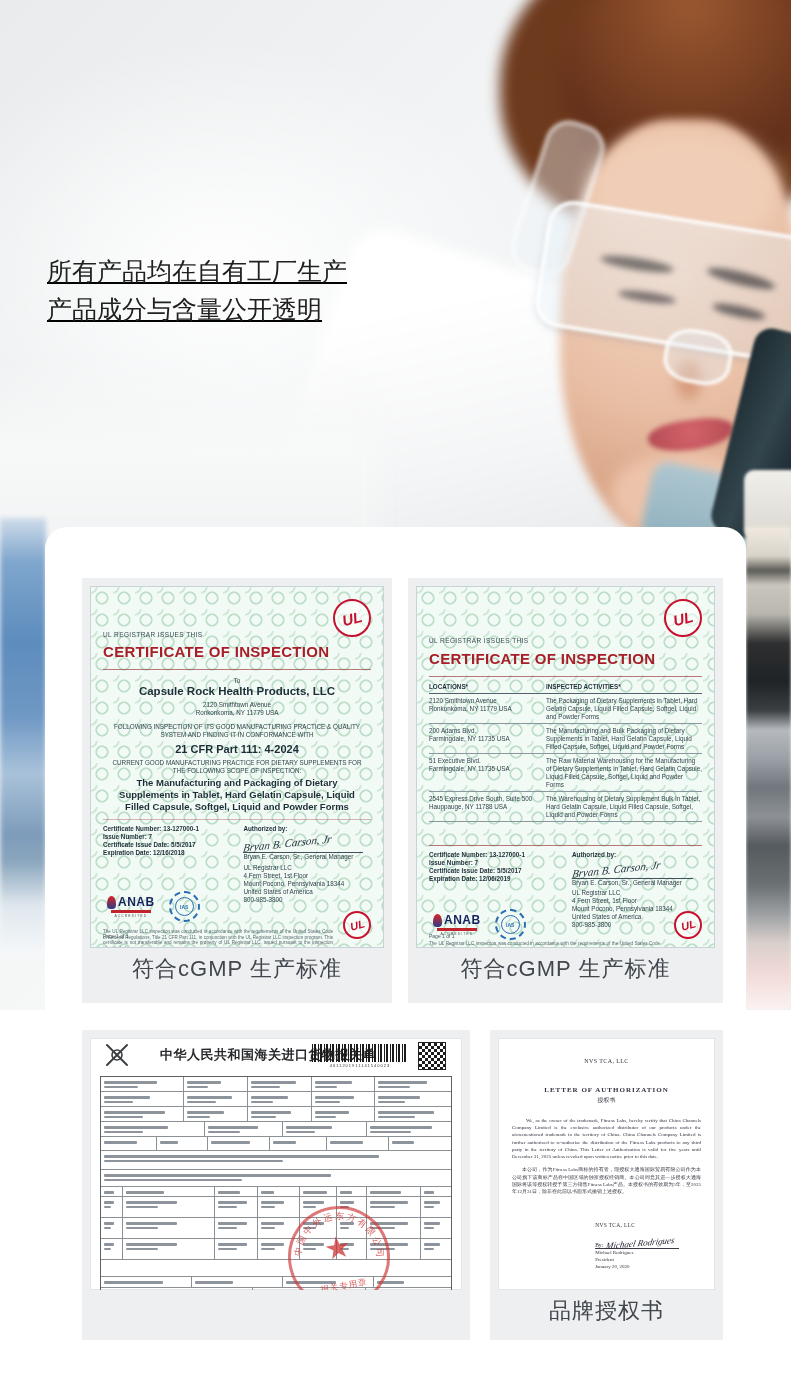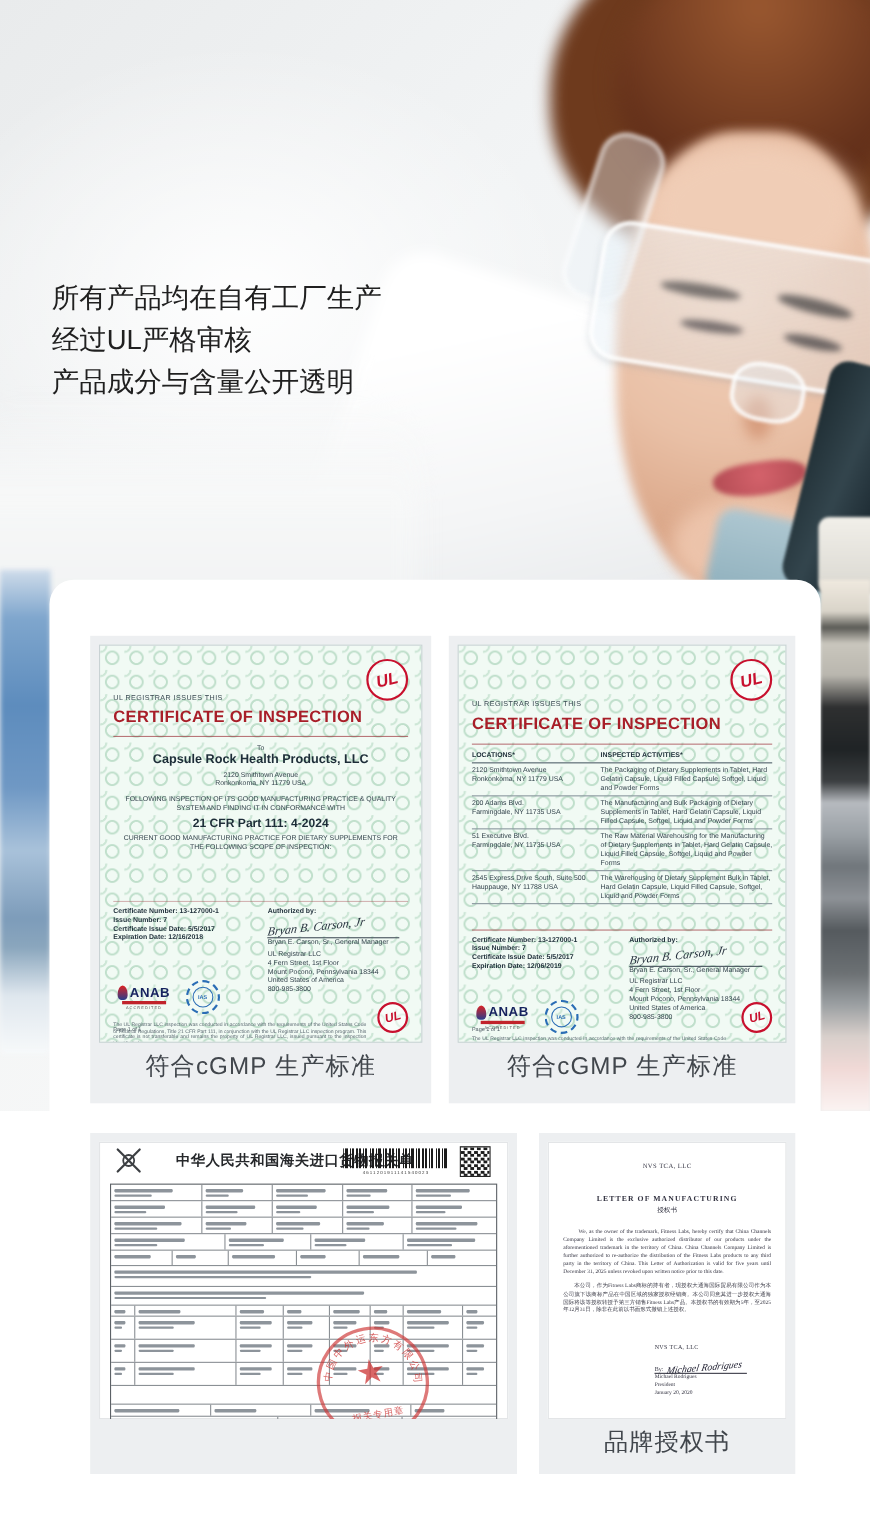--- a/index.html
+++ b/index.html
@@ -66,21 +66,21 @@
           #d8cfcb 86%, #f0d9d6 92%, #fbf3f2 100%);
         background-color:#c9c6bd;}
   .strip-left{position:absolute;left:0;top:518px;width:46px;height:440px;filter:blur(2.5px);
         background:linear-gradient(180deg,
           #cfdcea 0%, #7fa6cd 10%, #5d8cbd 28%, #6f98c4 45%,
           #a9c2da 58%, #7d9cba 72%, #8aa6bd 78%,
           #dfe7ee 88%, #f7f9fa 100%);}
   
   .headline{position:absolute;left:45px;top:116px;z-index:3;}
   .headline .t{font-size:45px;line-height:62px;font-weight:800;color:#141414;letter-spacing:1px;}
-  .subtext{position:absolute;left:47px;top:252px;z-index:3;}
+  .subtext{position:absolute;left:47px;top:252px;z-index:3;text-decoration:underline;}
   .subtext .s{font-size:25px;line-height:38px;color:#202020;}
 
   
   .card{position:absolute;left:45px;top:527px;width:701px;height:849px;background:#fff;
         border-radius:22px 22px 0 0;z-index:5;}
   .panel{position:absolute;background:#edeff1;}
   .panel .caption{display:flex;align-items:center;justify-content:center;
         font-size:22px;color:#41464c;letter-spacing:1px;}
   .p-cert-l{left:37px;top:51px;width:310px;height:425px;padding:0;}
   .p-cert-r{left:363px;top:51px;width:315px;height:425px;}
@@ -196,21 +196,20 @@
     <div class="eyepiece"></div>
     <div class="scope-head"></div>
     <div class="strip-left"></div>
     <div class="strip-right"></div>
   </div>
 
   <div class="headline">
   </div>
   <div class="subtext">
     <div class="s">所有产品均在自有工厂生产</div>
-    <div class="s">经过UL严格审核</div>
     <div class="s">产品成分与含量公开透明</div>
   </div>
 
   <div class="card">
 
     <div class="panel p-cert-l">
       <div class="cert">
         <div class="inner">
           <div class="ul-ring ul-top">
               <span>UL</span>
@@ -218,20 +217,21 @@
           <div class="issuer" style="top:38px">UL REGISTRAR ISSUES THIS</div>
           <div class="cert-title" style="top:50px">CERTIFICATE OF INSPECTION</div>
           <div class="redline" style="top:76px"></div>
           <div class="c6 ctr" style="position:absolute;top:84px;left:0;right:0">To</div>
           <div class="ctr cbold" style="position:absolute;top:92px;left:0;right:0;font-size:11.5px">Capsule Rock Health Products, LLC</div>
           <div class="c6 ctr" style="position:absolute;top:108px;left:0;right:0">2120 Smithtown Avenue</div>
           <div class="c6 ctr" style="position:absolute;top:116px;left:0;right:0">Ronkonkoma, NY 11779 USA</div>
           <div class="c6 ctr" style="position:absolute;top:130px;left:10px;right:10px">FOLLOWING INSPECTION OF ITS GOOD MANUFACTURING PRACTICE &amp; QUALITY SYSTEM AND FINDING IT IN CONFORMANCE WITH</div>
           <div class="ctr cbold" style="position:absolute;top:150px;left:0;right:0;font-size:11px">21 CFR Part 111: 4-2024</div>
           <div class="c6 ctr" style="position:absolute;top:166px;left:8px;right:8px">CURRENT GOOD MANUFACTURING PRACTICE FOR DIETARY SUPPLEMENTS FOR THE FOLLOWING SCOPE OF INSPECTION:</div>
+          <div class="ctr cbold" style="position:absolute;top:184px;left:6px;right:6px;font-size:9.5px;line-height:12px">The Manufacturing and Packaging of Dietary Supplements in Tablet, Hard Gelatin Capsule, Liquid Filled Capsule, Softgel, Liquid and Powder Forms</div>
           <div class="redline" style="top:226px;opacity:.35"></div>
           <div class="details-row" style="top:232px">
             <div class="dcol">
               <div class="c6 cbold">Certificate Number: 13-127000-1</div>
               <div class="c6 cbold">Issue Number: 7</div>
               <div class="c6 cbold">Certificate Issue Date: 5/5/2017</div>
               <div class="c6 cbold">Expiration Date: 12/16/2018</div>
             </div>
             <div class="dcol2">
               <div class="c6 cbold">Authorized by:</div>
@@ -649,21 +649,21 @@
           <div class="star">★</div>
           <div class="slabel">报关专用章</div>
         </div>
       </div>
     </div>
 
     <div class="panel p-doc-r">
       <div class="docwhite">
         <div class="letter">
           <div class="lt-company">NVS TCA, LLC</div>
-          <div class="lt-title">LETTER OF MANUFACTURING</div>
+          <div class="lt-title">LETTER OF AUTHORIZATION</div>
           <div class="lt-title-cn">授权书</div>
           <div class="lt-body">We, as the owner of the trademark, Fitness Labs, hereby certify that China Channels Company Limited is the exclusive authorized distributor of our products under the aforementioned trademark in the territory of China. China Channels Company Limited is further authorized to re-authorize the distribution of the Fitness Labs products to any third party in the territory of China. This Letter of Authorization is valid for five years until December 31, 2025 unless revoked upon written notice prior to this date.</div>
           <div class="lt-body-cn">本公司，作为Fitness Labs商标的持有者，现授权大通海国际贸易有限公司作为本公司旗下该商标产品在中国区域的独家授权经销商。本公司同意其进一步授权大通海国际将该等授权转授予第三方销售Fitness Labs产品。本授权书的有效期为5年，至2025年12月31日，除非在此前以书面形式撤销上述授权。</div>
           <div class="lt-signblock">
             <div class="lt-signoff">NVS TCA, LLC</div>
             <div class="lt-by">
               <span>By:</span>
               <span class="lt-sig">Michael Rodrigues</span>
             </div>
             <div class="lt-sigline"></div>

